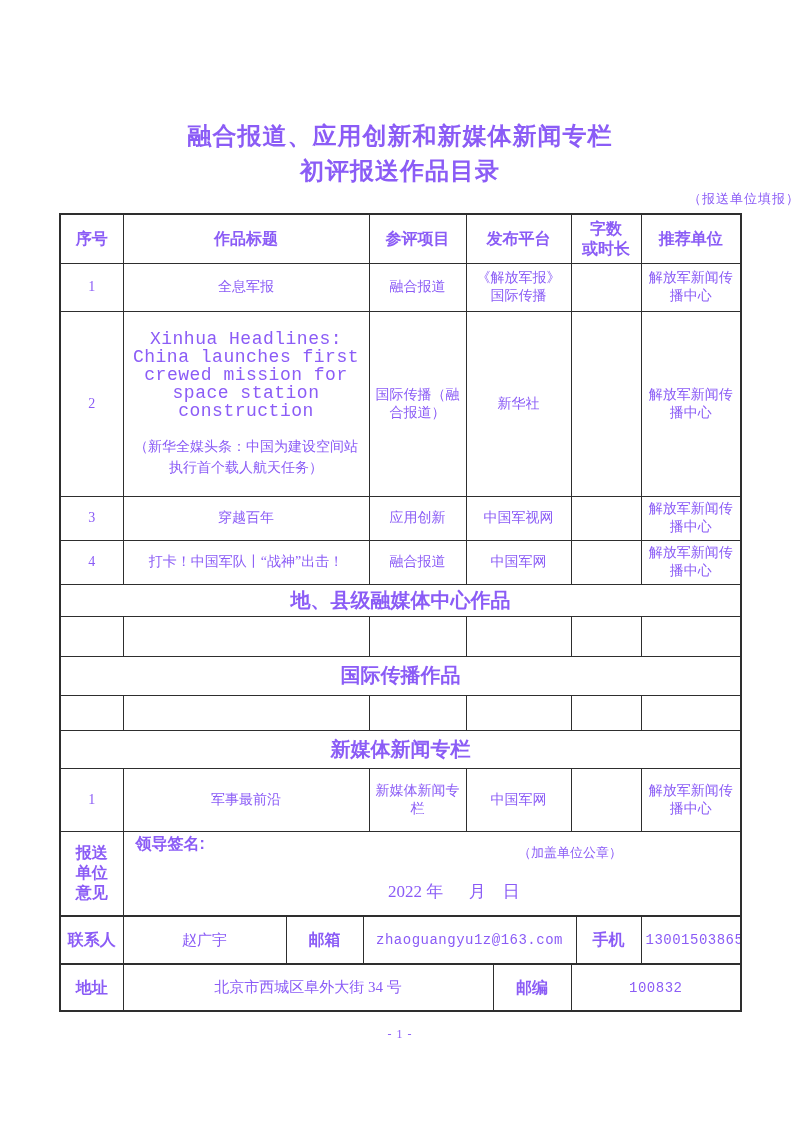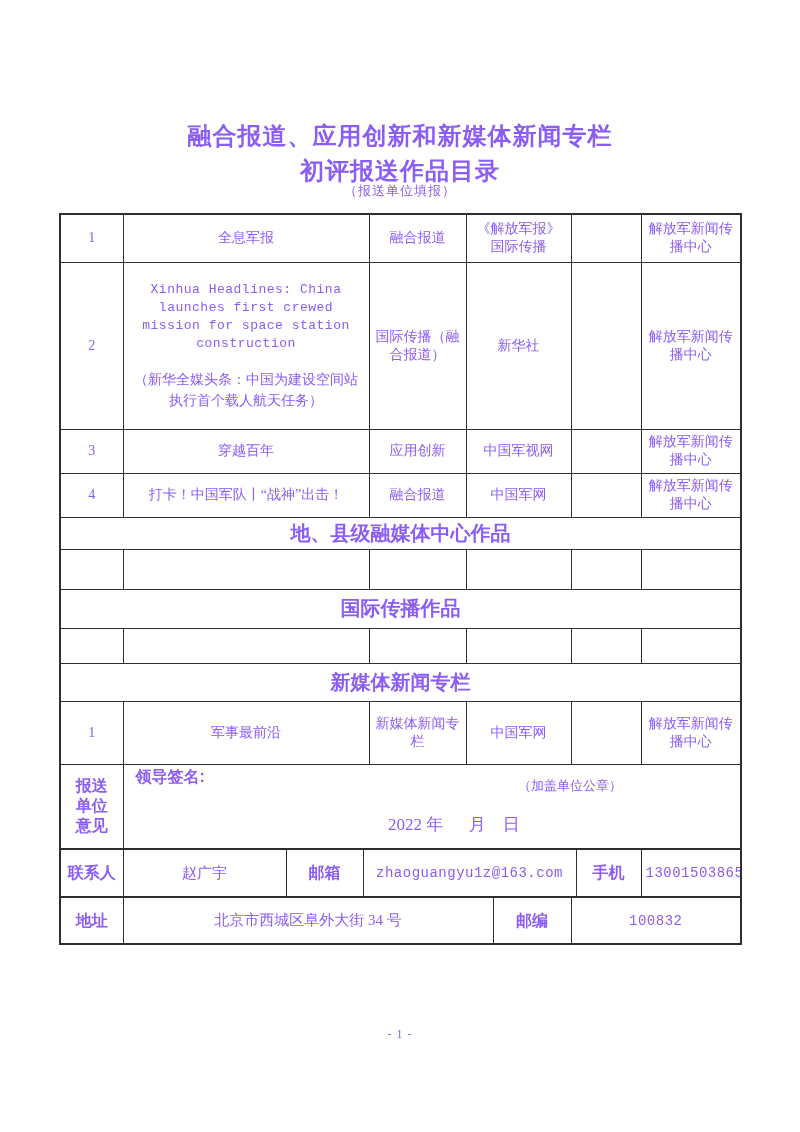--- a/index.html
+++ b/index.html
@@ -20,24 +20,24 @@
     width: 100%;
     text-align: center;
     font-family: "Liberation Sans", "DejaVu Sans", sans-serif;
     font-weight: bold;
     font-size: 24px;
     line-height: 35px;
     letter-spacing: 1px;
   }
   .doc-subtitle {
     position: absolute;
-    top: 182px;
+    top: 190px;
     left: 0;
     width: 100%;
-    text-align: center;
+    text-align: right;
     font-size: 13px;
     letter-spacing: 1px;
   }
   .tables {
     position: absolute;
     left: 59px;
     top: 213px;
     width: 681px;
   }
   table {
@@ -65,21 +65,21 @@
   }
   .section-cell {
     font-family: "Liberation Sans", "DejaVu Sans", sans-serif;
     font-weight: bold;
     font-size: 20px;
     text-align: center;
   }
   .mono {
     font-family: "Liberation Mono", "DejaVu Sans Mono", monospace;
   }
-  .en-title { font-size: 13px; line-height: 18px; letter-spacing: 0.5px; font-family: Liberation Mono, monospace; }
+  .en-title { font-size: 18px; line-height: 18px; letter-spacing: 0.5px; font-family: Liberation Mono, monospace; }
   .zh-subtitle { font-size: 14px; line-height: 21px; }
   .opinion-cell { position: relative; padding: 0; }
   .sig-label {
     position: absolute; top: 2px; left: 12px;
     font-family: "Liberation Sans", "DejaVu Sans", sans-serif;
     font-weight: bold; font-size: 16px;
   }
   .seal-note {
     position: absolute; top: 12px; right: 118px;
     font-size: 13px;
@@ -116,20 +116,29 @@
     <table>
       <colgroup>
         <col style="width:63px">
           <col style="width:246px">
           <col style="width:97px">
         <col style="width:105px">
           <col style="width:70px">
           <col style="width:100px">
       </colgroup>
       <tbody>
+          <tr style="height:49px">
+        <th>序号</th>
+        <th>作品标题</th>
+        <th>参评项目</th>
+        <th>发布平台</th>
+        <th>字数
+或时长</th>
+        <th>推荐单位</th>
+      </tr>
       <tr style="height:48px">
         <td>1</td>
         <td>全息军报</td>
         <td>融合报道</td>
         <td>《解放军报》国际传播</td>
         <td></td>
         <td>解放军新闻传播中心</td>
       </tr>
       <tr style="height:108px">
         <td>2</td>

